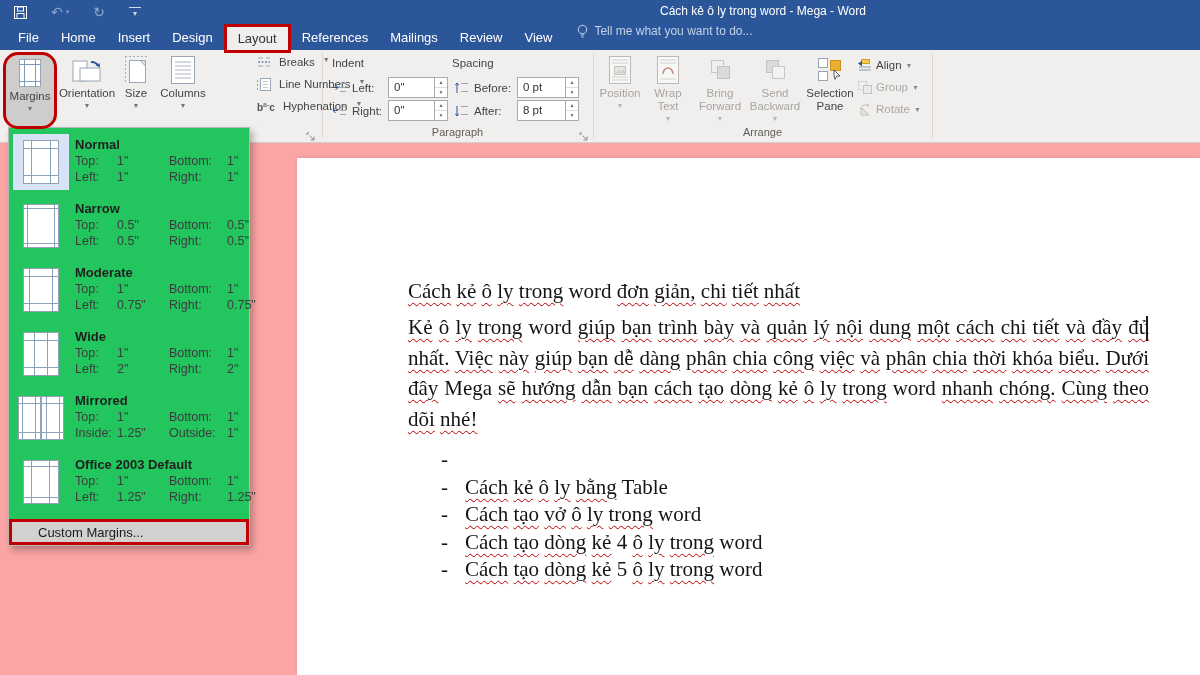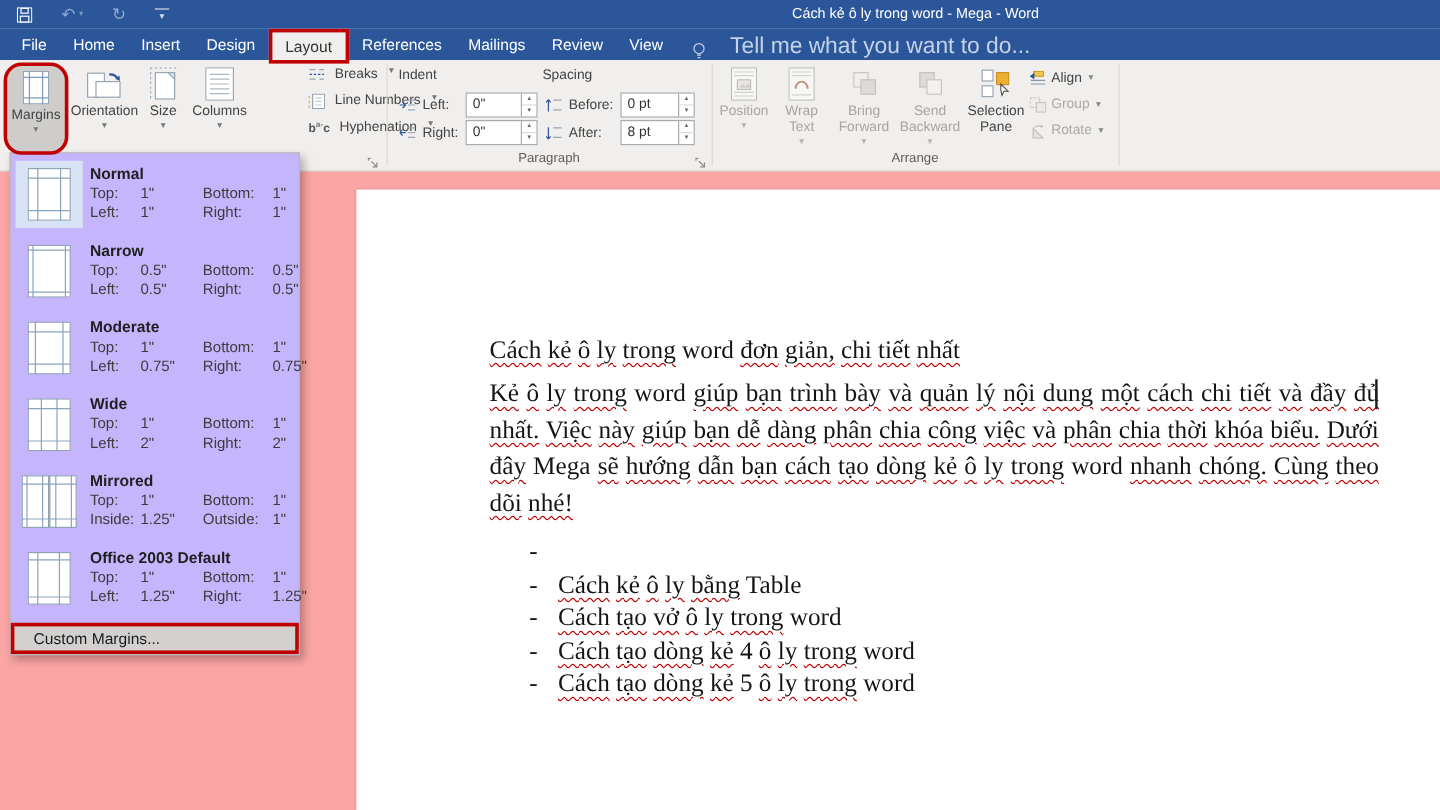--- a/index.html
+++ b/index.html
@@ -11,21 +11,21 @@
 .qat { position:absolute; left:14px; top:0; height:24px; display:flex; align-items:center; gap:24px; }
 .qat-btn { display:flex; align-items:center; color:#8fa9cf; font-size:14px; line-height:14px; }
 .qat-undo-arrow { font-size:7px; margin-left:3px; color:#7d97bd; }
 .qat-more { width:12px; border-top:1px solid #cfdaec; color:#cfdaec; font-size:8px; text-align:center; line-height:9px; padding-top:1px; }
 .win-title { position:absolute; left:660px; top:4px; color:#ffffff; font-size:12px; white-space:nowrap; }
 
 
 .tabrow { position:absolute; left:0; top:24px; width:1200px; height:26px; background:#2b579a; display:flex; align-items:stretch; padding-left:7px; }
 .tab { color:#ffffff; font-size:13px; padding:0 11px; display:flex; align-items:center; white-space:nowrap; }
 .tab.active { background:#f1efed; color:#333333; border:3px solid #c00000; margin-top:0px; height:29px; z-index:46; }
-.tellme { display:flex; align-items:flex-end; gap:20px; margin-left:14px; color:#c3d2e8; font-size:19px; }
+.tellme { display:flex; align-items:flex-start; gap:6px; margin-left:14px; color:#c3d2e8; font-size:12px; }
 
 
 .ribbon { position:absolute; left:0; top:50px; width:1200px; height:93px; background:#f1efed; border-bottom:1px solid #d2cfcc; }
 .rib-sep { position:absolute; top:3px; height:85px; width:1px; background:#dbd8d5; }
 .grp-label { position:absolute; top:76px; font-size:11px; color:#5f5d5b; text-align:center; }
 .launcher { position:absolute; top:78px; width:11px; height:11px; }
 
 .big-btn { position:absolute; top:4px; display:flex; flex-direction:column; align-items:center; color:#444; font-size:11.5px;border-radius:15px; }
 .big-btn .bb-icon { height:32px; display:flex; align-items:center; }
 .big-btn .bb-label { text-align:center; line-height:13px; margin-top:1px; }
@@ -59,28 +59,28 @@
 .doc-heading { line-height:26px; }
 .doc-para { margin-top:8px; line-height:30.5px; text-align:justify; }
 .doc-subheading { margin-top:6px; line-height:26px; }
 .doc-list { margin-top:12px; }
 .doc-li { display:flex; line-height:27.5px; }
 .doc-dash { width:57px; padding-left:33px; }
 .sp { text-decoration:underline; text-decoration-style:wavy; text-decoration-color:#c00000; text-decoration-thickness:1px; text-underline-offset:4px; }
 .caret { position:absolute; left:849px; top:158px; width:1.5px; height:25px; background:#1c1c1c; }
 
 
-.margins-dropdown { position:absolute; left:8px; top:127px; width:242px; height:419px; background:#c4b5fd; border:1px solid #bab8b6; box-shadow:3px 4px 7px rgba(0,0,0,0.28); z-index:40; padding-top:4px; }
+.margins-dropdown { position:absolute; left:8px; top:127px; width:242px; height:419px; background:#22c55e; border:1px solid #bab8b6; box-shadow:3px 4px 7px rgba(0,0,0,0.28); z-index:40; padding-top:4px; }
 .mi { display:flex; height:64px; padding:1px 2px 1px 2px; }
 .mi-iconwrap { width:56px; height:56px; margin:1px 6px 0 2px; display:flex; align-items:center; justify-content:center; flex:none; }
 .mi.selected .mi-iconwrap { background:#d7e3f4; }
 .mi-text { padding-top:4px; }
 .mi-name { font-weight:bold; font-size:13px; color:#1f1f1f; line-height:15px; margin-bottom:1px; }
 .mi-row { display:grid; grid-template-columns:42px 52px 58px auto; font-size:12.5px; color:#3c3c3c; line-height:16px; }
-.custom-margins { margin-top:3px; height:26px; border:3px solid #c00000; background:#d3d1cf; display:flex; align-items:center; padding-left:16px; font-size:13px; color:#1b1b1b; }
+.custom-margins { margin-top:3px; height:26px; border:3px solid #c00000; background:#d3d1cf; display:flex; align-items:center; padding-left:26px; font-size:13px; color:#1b1b1b; }
 </style>
 </head>
 <body>
 
 <div class="titlebar">
   <div class="qat">
     <span class="qat-btn">
       <svg width="13" height="13" viewBox="0 0 13 13">
           <rect x="0.5" y="0.5" width="12" height="12" fill="none" stroke="#ffffff"></rect>
           <rect x="3.5" y="1" width="6" height="4" fill="none" stroke="#ffffff"></rect>

